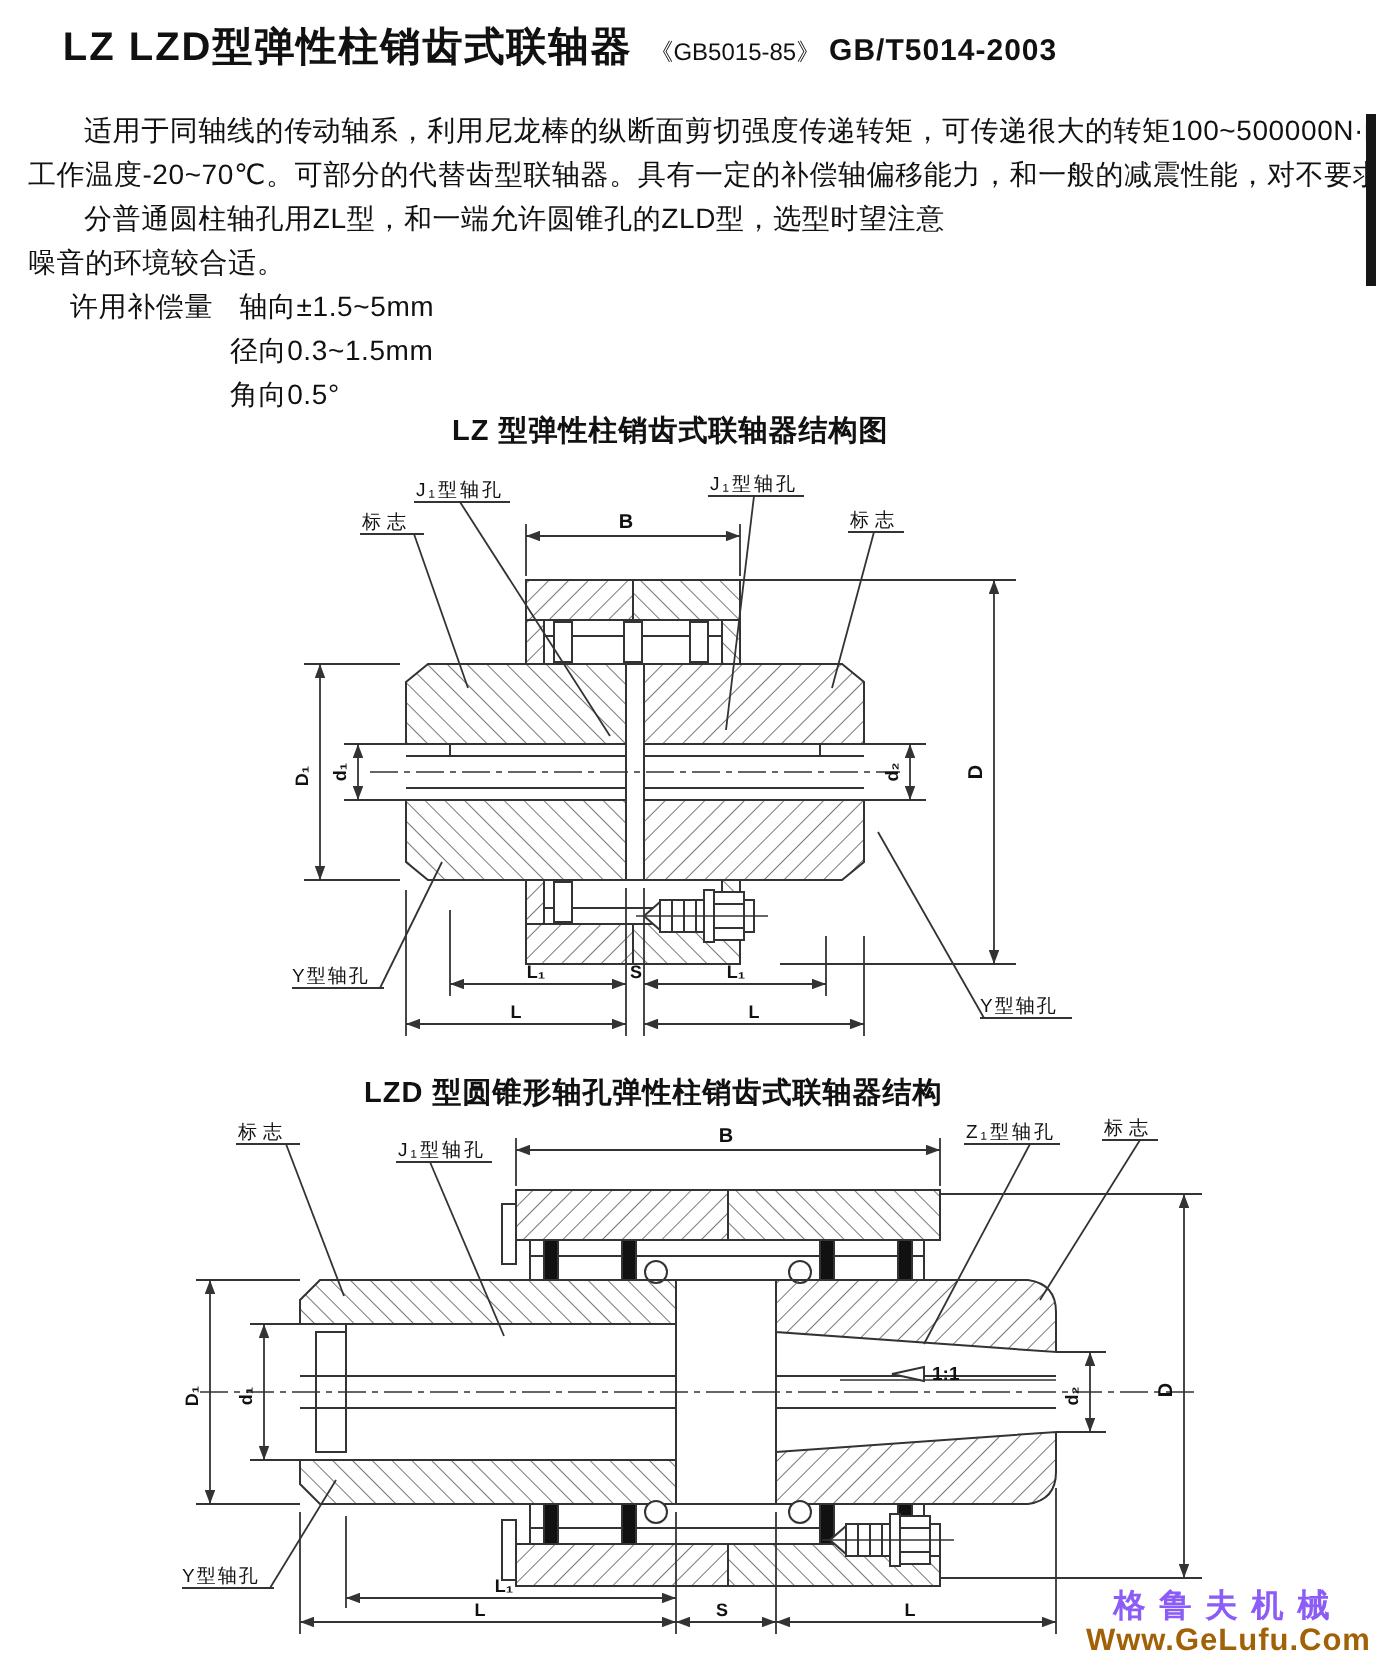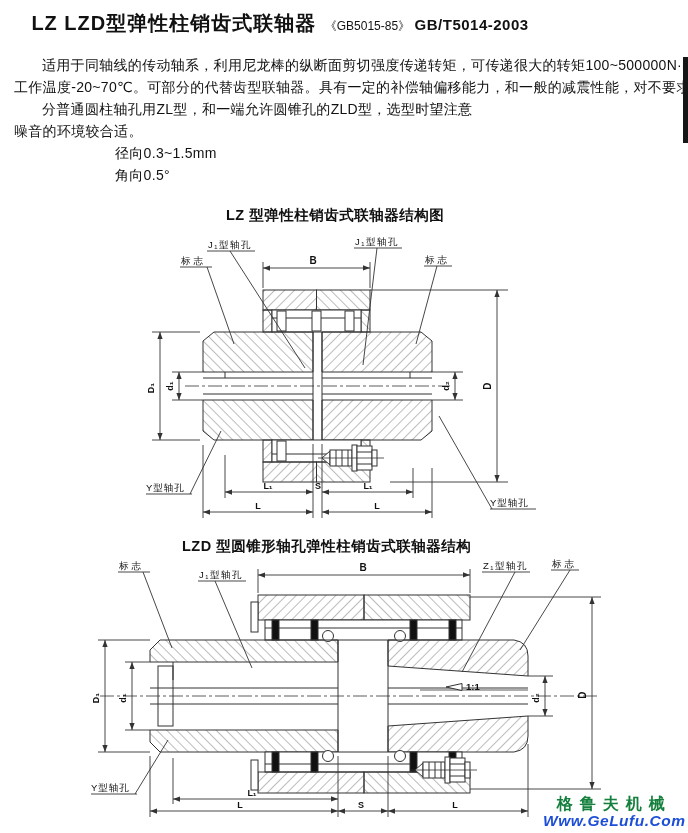--- a/index.html
+++ b/index.html
@@ -37,20 +37,24 @@
   <span class="t1">LZ LZD型弹性柱销齿式联轴器</span>
   <span class="t2">《GB5015-85》</span>
   <span class="t3">GB/T5014-2003</span>
 </div>
 
 <div class="intro">
   <div class="ln ind">适用于同轴线的传动轴系，利用尼龙棒的纵断面剪切强度传递转矩，可传递很大的转矩100~500000N·m,</div>
   <div class="ln">工作温度-20~70℃。可部分的代替齿型联轴器。具有一定的补偿轴偏移能力，和一般的减震性能，对不要求控制</div>
   <div class="ln ind">分普通圆柱轴孔用ZL型，和一端允许圆锥孔的ZLD型，选型时望注意</div>
   <div class="ln">噪音的环境较合适。</div>
+  <div class="ln comp-row">
+    <span class="comp-label">许用补偿量</span>
+    <span class="comp-val">轴向±1.5~5mm</span>
+  </div>
   <div class="ln comp-cont">径向0.3~1.5mm</div>
   <div class="ln comp-cont">角向0.5°</div>
 </div>
 
 <div class="dtitle d1t">LZ 型弹性柱销齿式联轴器结构图</div>
 
 <svg class="abs" style="left:60px;top:230px;" width="520" height="300" viewBox="60 230 520 300">
   <defs>
     <pattern id="d1hA" width="7" height="7" patternUnits="userSpaceOnUse" patternTransform="rotate(-45)">
       <line x1="0" y1="0" x2="0" y2="7" stroke="#6a6a6a" stroke-width="0.9"></line>
@@ -323,17 +327,17 @@
     <text transform="rotate(-90 126 698)" x="126" y="698" font-size="9" font-weight="bold" text-anchor="middle">d₁</text>
     <text transform="rotate(-90 539 698)" x="539" y="698" font-size="9" font-weight="bold" text-anchor="middle">d₂</text>
     <text x="252" y="796" font-size="9" font-weight="bold" text-anchor="middle">L₁</text>
     <text x="240" y="808" font-size="9" font-weight="bold" text-anchor="middle">L</text>
     <text x="361" y="808" font-size="9" font-weight="bold" text-anchor="middle">S</text>
     <text x="455" y="808" font-size="9" font-weight="bold" text-anchor="middle">L</text>
   </g>
 </svg>
 
 <div class="watermark">
-  <div class="wm1" style="color: #15803d;">格鲁夫机械</div>
-  <div class="wm2" style="color: #1d4ed8; font-style: italic;">Www.GeLufu.Com</div>
+  <div class="wm1" style="color: #8b5cf6;">格鲁夫机械</div>
+  <div class="wm2" style="color: #a16207;">Www.GeLufu.Com</div>
 </div>
 
 <div class="artifact"></div>
 
 </body></html>

